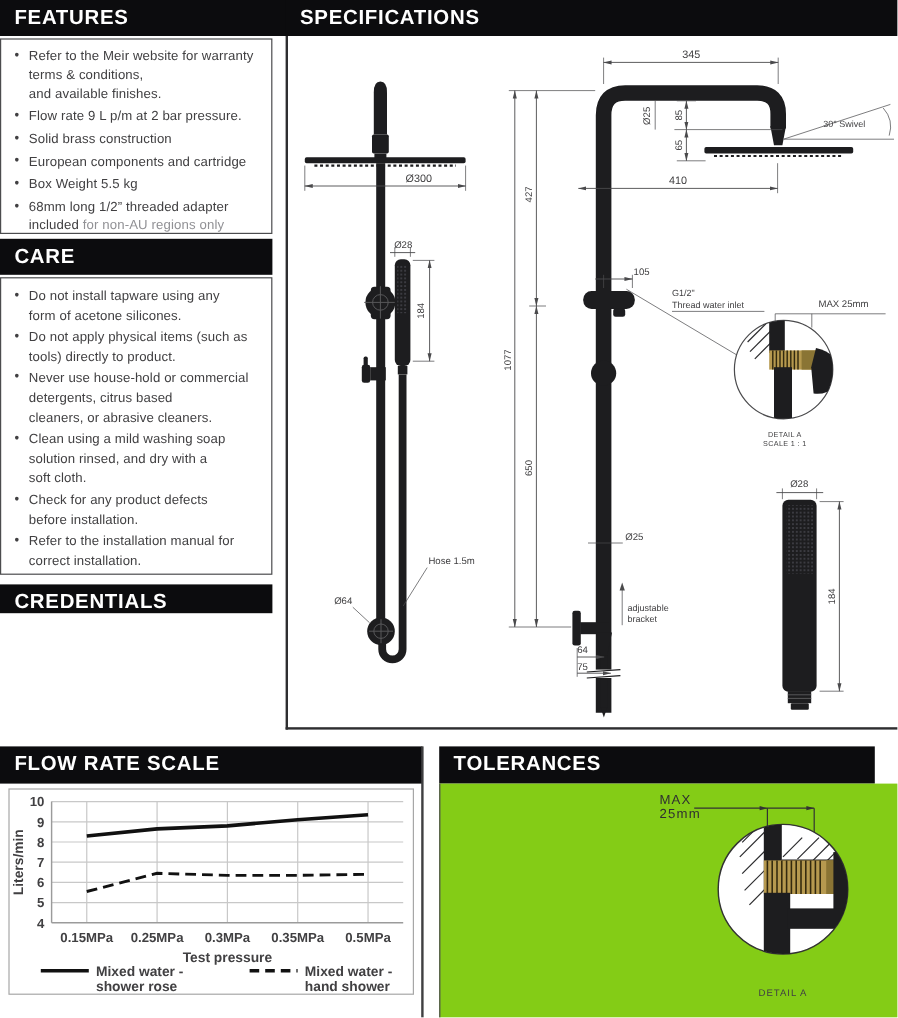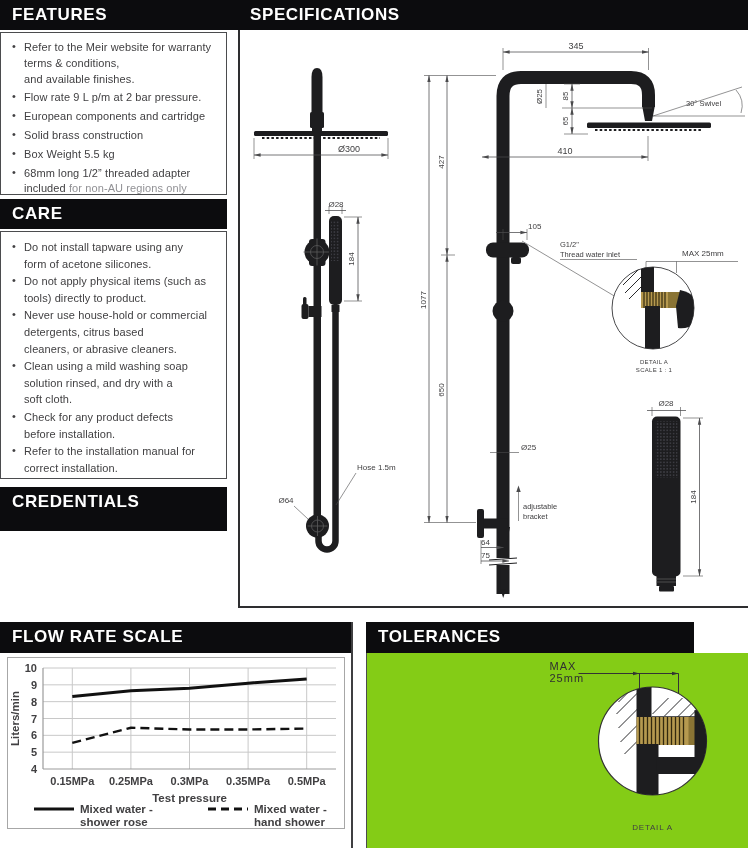--- a/index.html
+++ b/index.html
@@ -39,22 +39,22 @@
 
 <div class="page">
 
   <div class="bar" style="left:0;top:0;width:275px;height:30px">FEATURES</div>
   <div class="box" style="left:0;top:32px;width:227px;height:163px">
     <ul class="blist">
         <li><span class="b-text">Refer to the Meir website for warranty
 terms &amp; conditions,
 and available finishes.</span></li>
         <li><span class="b-text">Flow rate 9 L p/m at 2 bar pressure.</span></li>
+        <li><span class="b-text">Solid brass construction</span></li>
         <li><span class="b-text">European components and cartridge</span></li>
-        <li><span class="b-text">Solid brass construction</span></li>
         <li><span class="b-text">Box Weight 5.5 kg</span></li>
         <li><span class="b-text">68mm long 1/2” threaded adapter
 included</span><span class="b-note"> for non-AU regions only</span></li>
       </ul>
   </div>
 
   <div class="bar" style="left:0;top:199px;width:227px;height:30px">CARE</div>
   <div class="box" style="left:0;top:231px;width:227px;height:248px">
     <ul class="blist care-list">
         <li><span class="b-text">Do not install tapware using any
@@ -67,21 +67,21 @@
         <li><span class="b-text">Clean using a mild washing soap
 solution rinsed, and dry with a
 soft cloth.</span></li>
         <li><span class="b-text">Check for any product defects
 before installation.</span></li>
         <li><span class="b-text">Refer to the installation manual for
 correct installation.</span></li>
       </ul>
   </div>
 
-  <div class="bar" style="left:0;top:487px;width:227px;height:44px">CREDENTIALS</div>
+  <div class="bar" style="left:0;top:487px;width:227px;height:24px">CREDENTIALS</div>
 
   <div class="bar" style="left:238px;top:0;width:510px;height:30px">SPECIFICATIONS</div>
   <div class="spec-box">
     <svg width="508" height="576" viewBox="240 30 508 576">
       <defs>
         <marker id="arr" viewBox="0 0 10 6" refX="9.5" refY="3" markerWidth="7" markerHeight="4.2" orient="auto-start-reverse" markerUnits="userSpaceOnUse">
           <path d="M0,0.6 L10,3 L0,5.4 Z" fill="#4a4a4c"></path>
         </marker>
         <pattern id="dotsF" width="3.2" height="3.2" patternUnits="userSpaceOnUse">
           <circle cx="1.6" cy="1.6" r="0.8" fill="#45454c"></circle>
@@ -303,21 +303,21 @@
         <polyline points="64.3,38.61666666666666 122.9,32.724999999999994 181.5,30.19999999999999 240.1,25.150000000000006 298.7,20.941666666666677" fill="none" stroke="#111111" stroke-width="3" stroke-dasharray="none"></polyline>
         <polyline points="64.3,84.90833333333333 122.9,69.75833333333333 181.5,71.44166666666666 240.1,71.44166666666666 298.7,70.6" fill="none" stroke="#111111" stroke-width="2.4" stroke-dasharray="9 5"></polyline>
         <line x1="26" y1="151" x2="66" y2="151" stroke="#111111" stroke-width="3" stroke-dasharray="none"></line>
         <text x="72" y="155" class="axis"><tspan x="72" dy="0">Mixed water -</tspan><tspan x="72" dy="13">shower rose</tspan></text>
         <line x1="200" y1="151" x2="240" y2="151" stroke="#111111" stroke-width="3" stroke-dasharray="8 5"></line>
         <text x="246" y="155" class="axis"><tspan x="246" dy="0">Mixed water -</tspan><tspan x="246" dy="13">hand shower</tspan></text>
       </svg>
   </div>
   <div class="divider-v"></div>
 
-  <div class="bar" style="left:366px;top:622px;width:328px;height:31px">TOLERANCES</div>
+  <div class="bar" style="left:366px;top:622px;width:363px;height:31px">TOLERANCES</div>
   <div class="tol-box">
     <svg width="380" height="195" viewBox="366.5 653 380 195">
       <defs>
         <clipPath id="clipTol">
             <circle cx="652" cy="741" r="54"></circle>
           </clipPath>
       </defs>
       <text class="tol-big" x="549" y="670">MAX</text>
       <text class="tol-big" x="549" y="682">25mm</text>
       <line x1="578" y1="673.5" x2="678" y2="673.5" stroke="#333" stroke-width="1"></line>

